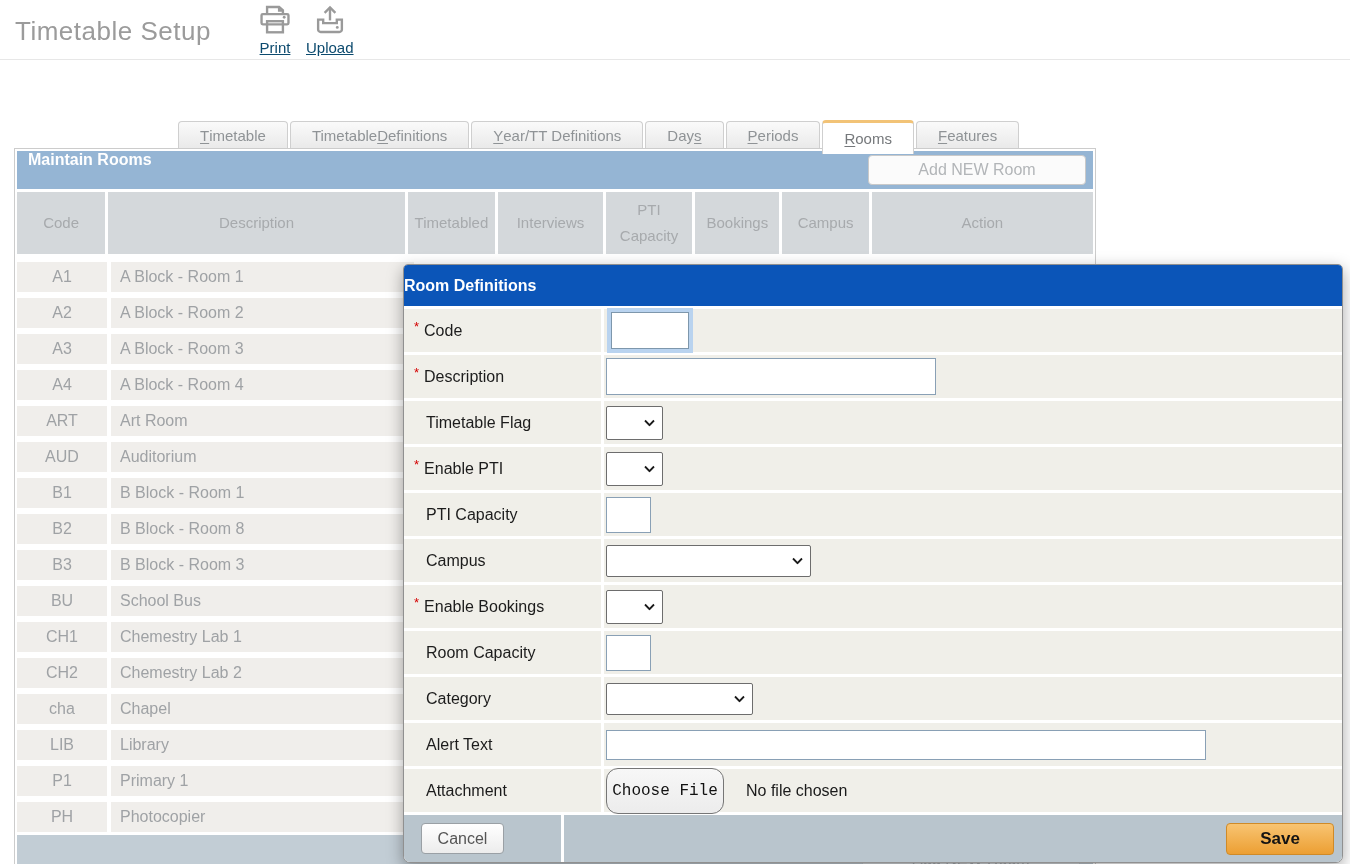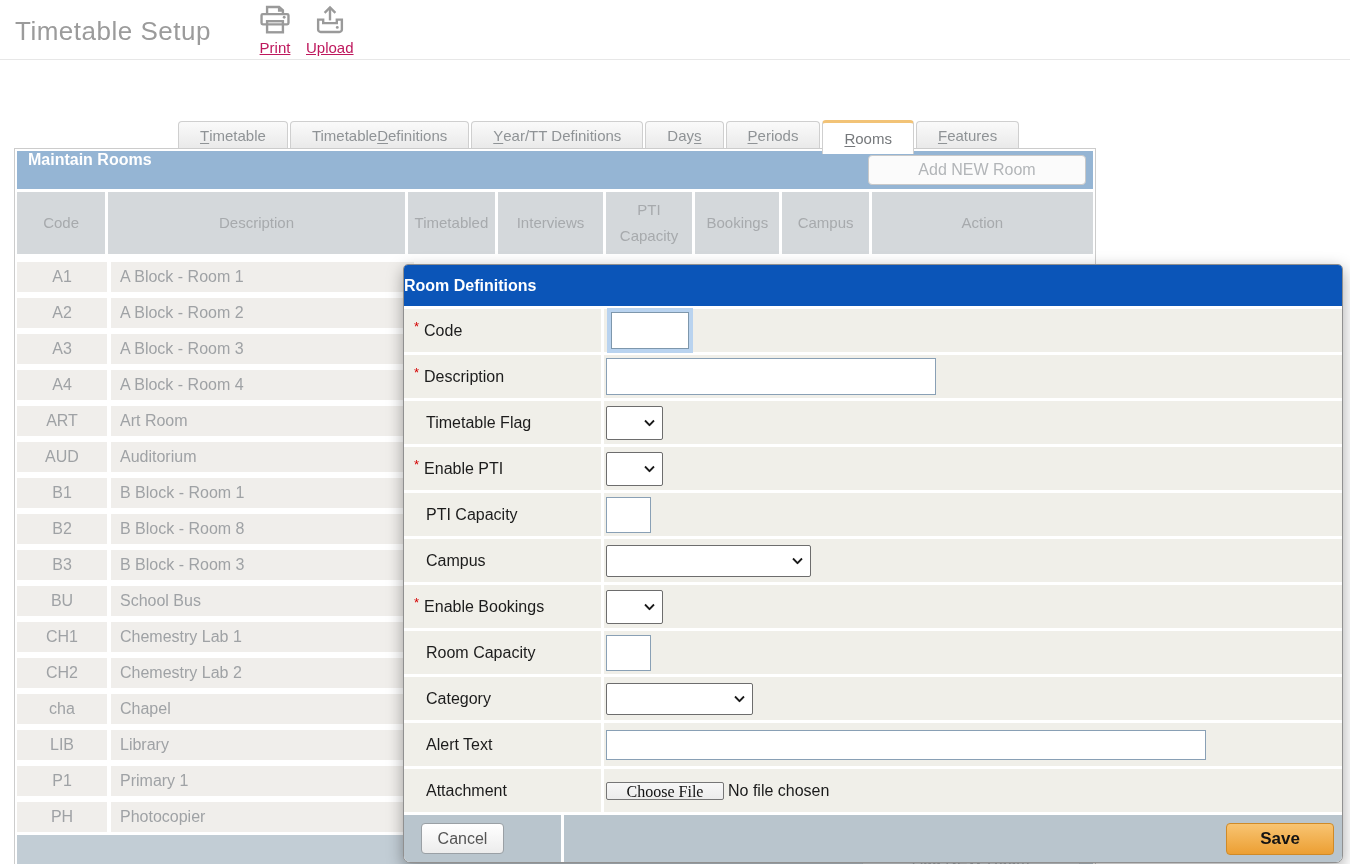--- a/index.html
+++ b/index.html
@@ -6,21 +6,21 @@
   html,body { width:1350px; height:864px; }
   body {
     position:relative; overflow:hidden; background:#fff;
     font-family:"Liberation Sans", sans-serif; color:#222;
   }
   
   .page-header { position:absolute; top:0; left:0; width:1350px; height:60px;
     border-bottom:1px solid #e7e7e7; background:#fff; }
   .page-title { position:absolute; left:15px; top:16px; font-size:26px; color:#9b9b9b; letter-spacing:.5px; }
   .tools { position:absolute; left:256px; top:4px; display:flex; gap:12px; }
-  .tool { display:flex; flex-direction:column; align-items:center; color:#be185d; cursor:pointer; }
+  .tool { display:flex; flex-direction:column; align-items:center; color:#0c4a6e; cursor:pointer; }
   .tool svg { display:block; }
   .tool-label { font-size:15px; text-decoration:underline; margin-top:-1px; }
 
   
   .tabbar { position:absolute; top:119px; left:178px; height:30px; display:flex; align-items:flex-end; }
   .tab { height:28px; padding:0 21px; margin-right:2px; display:flex; align-items:center; justify-content:center;
     background:linear-gradient(#fafafa,#e9e9e9); border:1px solid #cfcfcf; border-bottom:none;
     border-radius:4px 4px 0 0; font-size:15px; color:#8f9396; white-space:nowrap; cursor:pointer; }
   .tab u { text-underline-offset:2px; }
   .tab.active { background:#fff; border-top:3px solid #f2c377; height:34px; margin-bottom:-5px;
@@ -63,23 +63,23 @@
     font-family:"Liberation Sans",sans-serif; }
   .inp.code { width:78px; height:37px; margin-left:5px; box-shadow:0 0 0 4px #b9d3ef; border-color:#7e97ac; }
   .inp.desc { width:330px; height:37px; }
   .inp.xs   { width:45px; height:36px; }
   .inp.alert{ width:600px; height:30px; }
   .sel { position:relative; background:#fff; border:1px solid #6d6d6d; border-radius:2px; cursor:pointer; }
   .sel svg { position:absolute; right:7px; top:50%; transform:translateY(-50%); }
   .sel.sel-sm { width:57px; height:34px; }
   .sel.sel-md { width:147px; height:32px; }
   .sel.sel-lg { width:205px; height:32px; }
-  .file-btn { width:118px; height:18px; background:linear-gradient(#f7f7f7,#ececec); border:1px solid #767676;
-    border-radius:2px; font-size:16px; color:#111; font-family:Liberation Serif, serif; cursor:pointer; }
-  .file-status { margin-left:4px; font-size:16px; color:#1a1a1a; }
+  .file-btn { width:118px; height:46px; background:linear-gradient(#f7f7f7,#ececec); border:1px solid #767676;
+    border-radius:12px; font-size:16px; color:#111; font-family:Liberation Mono, monospace; cursor:pointer; }
+  .file-status { margin-left:22px; font-size:16px; color:#1a1a1a; }
   .modal-footer { display:flex; height:47px; margin-top:3px; }
   .mf-left { width:157px; margin-right:3px; background:#b9c5cd; display:flex; align-items:center; }
   .mf-right { flex:1; background:#b9c5cd; display:flex; align-items:center; justify-content:flex-end; }
   .cancel-btn { margin-left:17px; width:83px; height:31px; background:linear-gradient(#fff,#ececec);
     border:1px solid #9aa0a5; border-radius:4px; color:#555; font-size:16px;
     font-family:"Liberation Sans",sans-serif; cursor:pointer; }
   .save-btn { margin-right:8px; width:108px; height:32px; background:linear-gradient(#f8c472,#ec9f33);
     border:1px solid #cf8a28; border-radius:4px; color:#131313; font-weight:bold; font-size:17px;
     font-family:"Liberation Sans",sans-serif; cursor:pointer; }
 </style>

